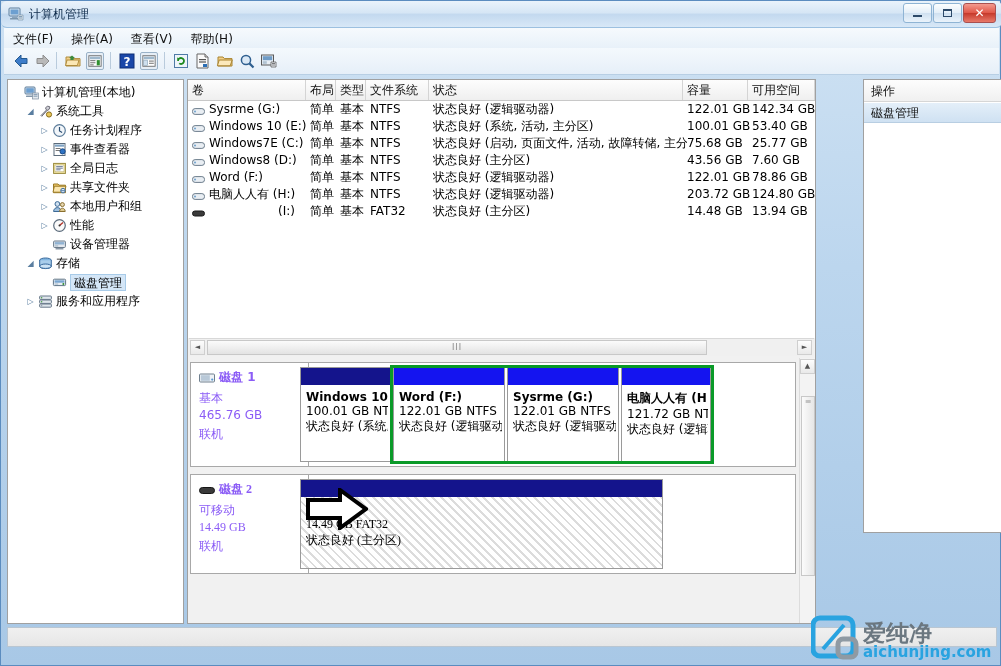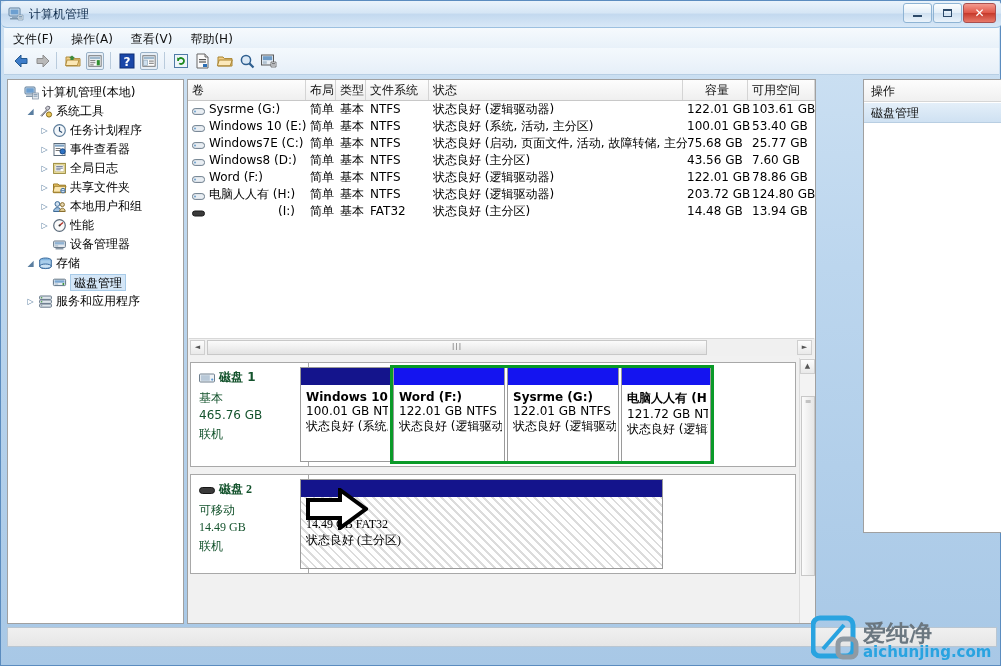--- a/index.html
+++ b/index.html
@@ -168,21 +168,21 @@
     background:#f1f1f1;overflow:hidden;
   }
   .diskrow{
     position:absolute;left:2px;background:#fff;
     border:1px solid #a8a8a8;box-sizing:border-box;
   }
   .disklabel{
     position:absolute;left:0;top:0;width:118px;height:100%;
     border-right:1px solid #a8a8a8;box-sizing:border-box;
     background:#fff;
-    font-size:12px;color:#14532d;
+    font-size:12px;color:#8b5cf6;
   }
   .disklabel .dlico{position:absolute;left:8px;top:10px;width:16px;height:11px;}
   .disklabel .dlname{position:absolute;left:28px;top:6px;font-weight:bold;}
   .disklabel .dlline{position:absolute;left:8px;}
   .parts{
     position:absolute;top:0;height:100%;
   }
   .part{
     position:absolute;top:4px;bottom:4px;
     background:#fff;border:1px solid #9a9a9a;box-sizing:border-box;
@@ -475,39 +475,39 @@
 
   <div id="center-pane">
 
     <div id="vol-table">
       <div id="vol-head">
           <div class="vh" style="left: 0px; width: 118px;">卷</div>
           <div class="vh" style="left: 118px; width: 30px;">布局</div>
           <div class="vh" style="left: 148px; width: 30px;">类型</div>
           <div class="vh" style="left: 178px; width: 63px;">文件系统</div>
           <div class="vh" style="left: 241px; width: 254px;">状态</div>
-          <div class="vh" style="left: 495px; width: 65px; text-align: center;">容量</div>
+          <div class="vh" style="left: 495px; width: 65px;">容量</div>
           <div class="vh" style="left: 560px; width: 67px;">可用空间</div>
         </div>
       <div id="vol-body">
           <div class="vrow">
             <div class="vc vc-vol" style="width:118px">
        <span class="vico"><svg width="13" height="9" viewBox="0 0 13 9">
                   <rect x="0.5" y="1.6" width="12" height="5.8" rx="2.6" fill="#e9eef3" stroke="#6d7d8c"></rect>
                   <circle cx="3" cy="4.5" r="1.1" fill="#7aa8cf"></circle>
                 </svg></span>
        <span class="vname">Sysrme  (G:)</span>
        <span class="vletter" style="position:static;"></span>
      </div>
      <div class="vc" style="left:122px;width:30px">简单</div>
      <div class="vc" style="left:152px;width:30px">基本</div>
      <div class="vc" style="left:182px;width:63px">NTFS</div>
      <div class="vc" style="left:245px;width:254px">状态良好 (逻辑驱动器)</div>
      <div class="vc" style="left:499px;width:65px">122.01 GB</div>
-     <div class="vc" style="left:564px;width:67px">103.61 GB</div>
+     <div class="vc" style="left:564px;width:67px">142.34 GB</div>
           </div>
           <div class="vrow">
             <div class="vc vc-vol" style="width:118px">
        <span class="vico"><svg width="13" height="9" viewBox="0 0 13 9">
                   <rect x="0.5" y="1.6" width="12" height="5.8" rx="2.6" fill="#e9eef3" stroke="#6d7d8c"></rect>
                   <circle cx="3" cy="4.5" r="1.1" fill="#7aa8cf"></circle>
                 </svg></span>
        <span class="vname">Windows 10  (E:)</span>
        <span class="vletter" style="position:static;"></span>
      </div>

